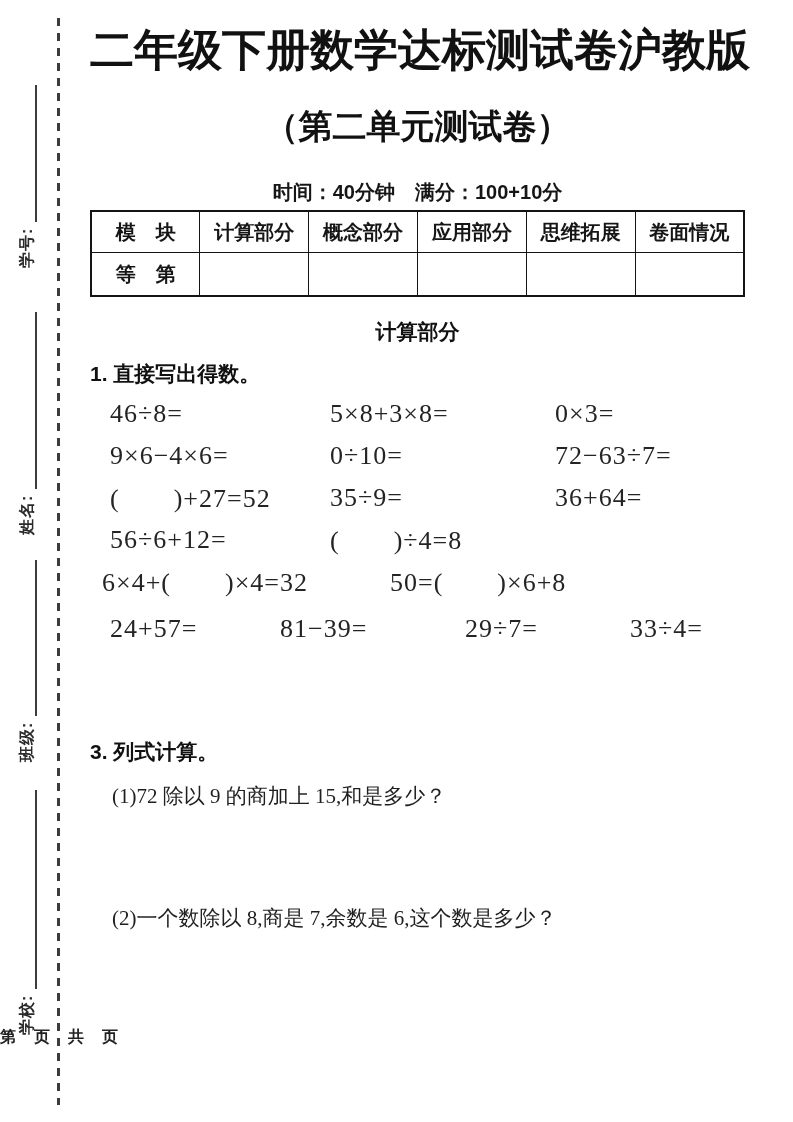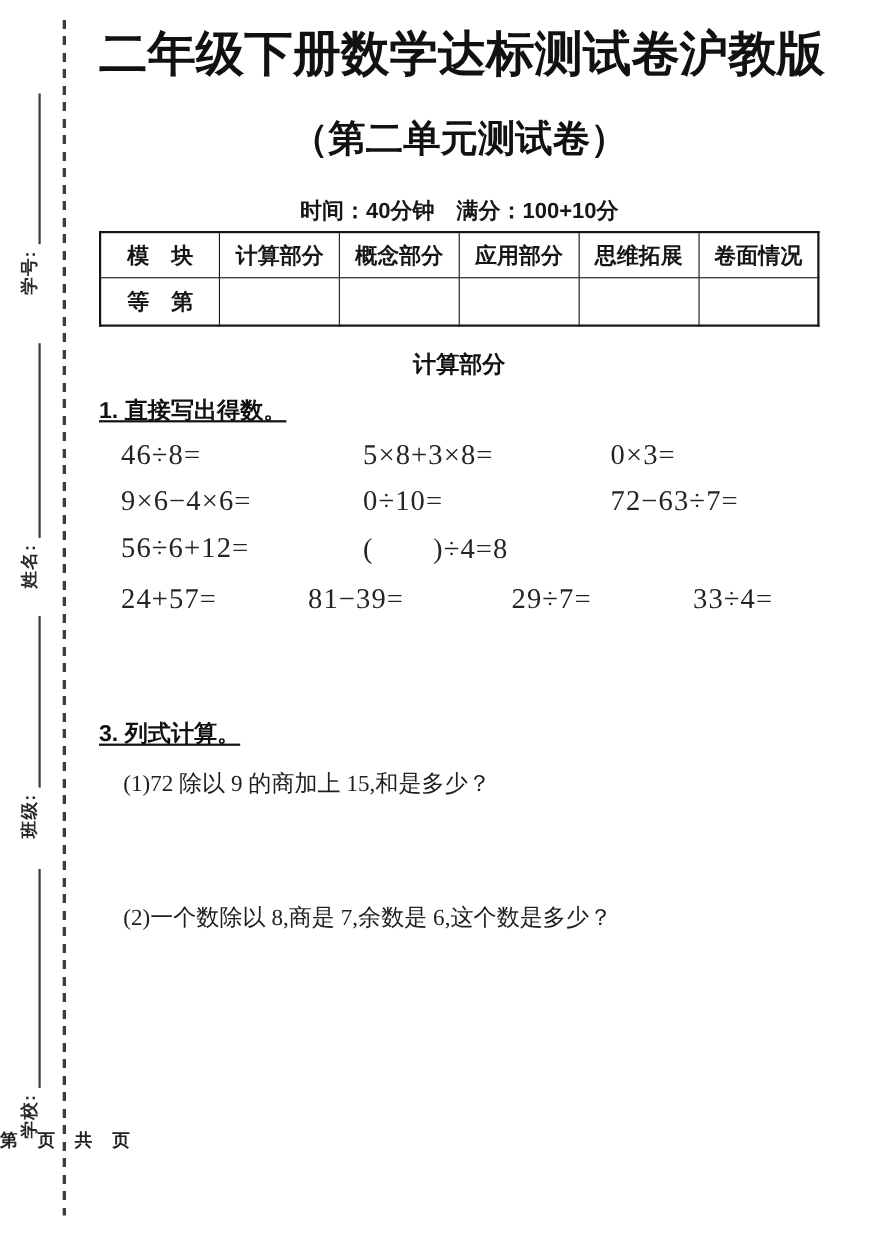--- a/index.html
+++ b/index.html
@@ -64,21 +64,21 @@
     font-size:20px;font-weight:700;color:#161616;
     height:40px;padding:0 2px;margin-left:12px;
   }
   table.score tr.blank-row td{height:42px;}
   .part-title{
     margin-top:22px;
     text-align:center;
     font-size:21px;line-height:26px;font-weight:700;color:#111;
   }
   .q-label{
-    font-size:21px;line-height:26px;font-weight:700;color:#111;text-decoration:underline;
+    font-size:21px;line-height:26px;font-weight:700;color:#111;
   }
   .q1-label{margin-top:16px;}
   .eq{
     font-family:"Liberation Serif","DejaVu Serif",serif;
     font-size:26px;color:#242424;letter-spacing:1px;white-space:nowrap;
   }
   .q1-grid{margin-top:6px;}
   .q1-row{display:flex;align-items:center;height:42px;}
   .q1-c1{width:240px;padding-left:20px;box-sizing:border-box;}
   .q1-c2{width:215px;box-sizing:border-box;}
@@ -163,22 +163,31 @@
         <span class="eq q1-c1">46÷8=</span>
         <span class="eq q1-c2">5×8+3×8=</span>
         <span class="eq q1-c3">0×3=</span>
       </div>
       <div class="q1-row">
         <span class="eq q1-c1">9×6−4×6=</span>
         <span class="eq q1-c2">0÷10=</span>
         <span class="eq q1-c3">72−63÷7=</span>
       </div>
       <div class="q1-row">
+        <span class="eq q1-c1">(　　)+27=52</span>
+        <span class="eq q1-c2">35÷9=</span>
+        <span class="eq q1-c3">36+64=</span>
+      </div>
+      <div class="q1-row">
         <span class="eq q1-c1">56÷6+12=</span>
         <span class="eq q1-c2">(　　)÷4=8</span>
+      </div>
+      <div class="q1-row">
+        <span class="eq q1-c1w">6×4+(　　)×4=32</span>
+        <span class="eq">50=(　　)×6+8</span>
       </div>
     </div>
 
     <div class="q2-row">
       <span class="eq q2-i1">24+57=</span>
       <span class="eq q2-i2">81−39=</span>
       <span class="eq q2-i3">29÷7=</span>
       <span class="eq q2-i4">33÷4=</span>
     </div>
 

